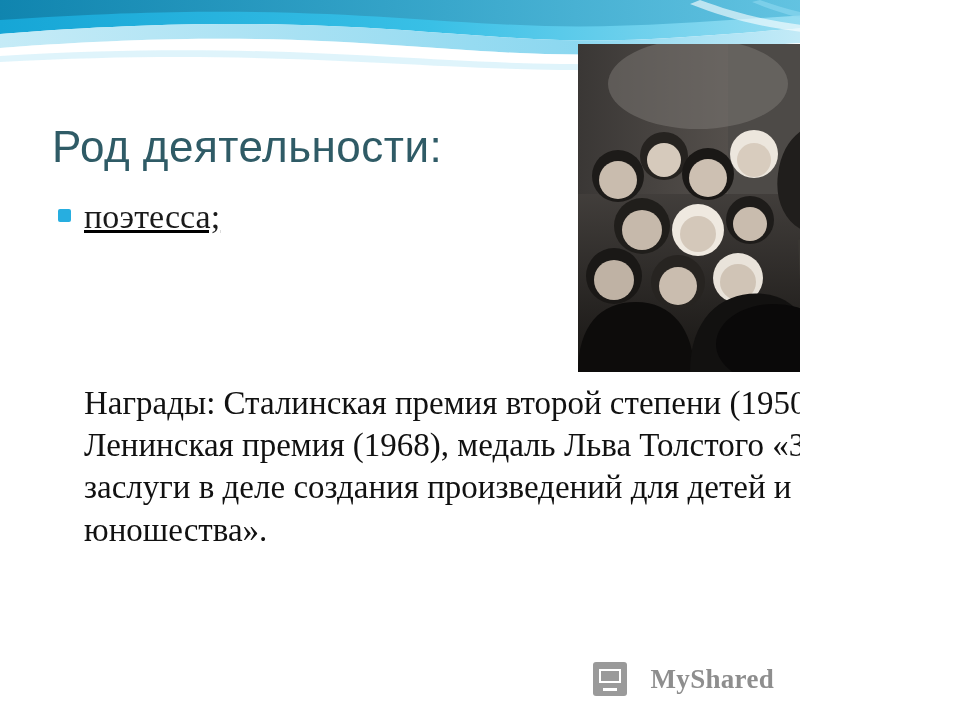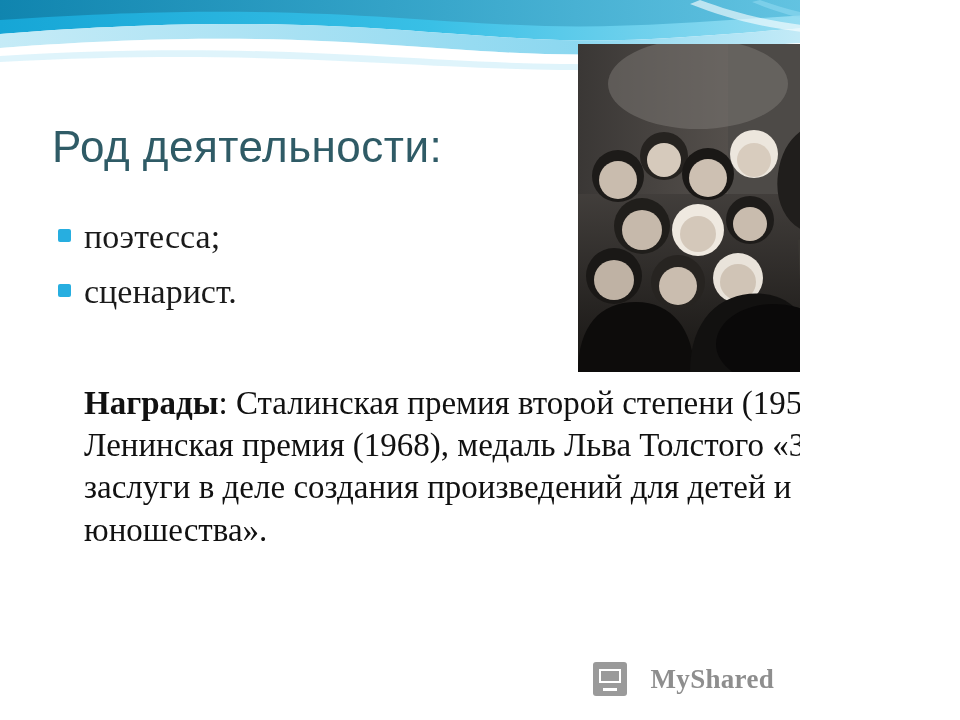--- a/index.html
+++ b/index.html
@@ -41,22 +41,23 @@
     font-size: 44px;
     color: #2f5b66;
     letter-spacing: 0.5px;
     white-space: nowrap;
   }
 
   
   .bullets {
     position: absolute;
     left: 58px;
-    top: 216px;
+    top: 196px;
     width: 540px;
+    text-decoration: underline;
   }
   .bullet-row {
     display: flex;
     align-items: flex-start;
     margin-bottom: 12px;
   }
   .bullet-mark {
     width: 26px;
     flex: 0 0 26px;
     padding-top: 13px;
@@ -81,21 +82,21 @@
     left: 84px;
     top: 382px;
     width: 800px;
     font-family: "Liberation Serif", serif;
     font-size: 33px;
     line-height: 1.28;
     color: #111111;
     text-indent: 0;
   }
   .awards .lead {
-    font-weight: bold;
+    font-weight: normal;
   }
 
   
   .photo {
     position: absolute;
     left: 578px;
     top: 44px;
     width: 322px;
     height: 328px;
     background: #1c1a18;
@@ -181,26 +182,20 @@
   </div>
 
   <div class="title">Род деятельности:</div>
 
   <div class="bullets">
     <div class="bullet-row">
       <span class="bullet-mark">
           <span class="dot"></span>
         </span>
       <span class="bullet-text">поэтесса;</span>
-    </div>
-    <div class="bullet-row">
-      <span class="bullet-mark">
-          <span class="dot"></span>
-        </span>
-      <span class="bullet-text">сценарист.</span>
     </div>
   </div>
 
   <div class="awards">
     <span class="lead">Награды</span><span>: Сталинская премия второй степени (1950), Ленинская премия (1968), медаль Льва Толстого «За заслуги в деле создания произведений для детей и юношества».</span>
   </div>
 
   <div class="photo">
     <svg width="322" height="328" viewBox="0 0 322 328" xmlns="http://www.w3.org/2000/svg">
       <defs>

